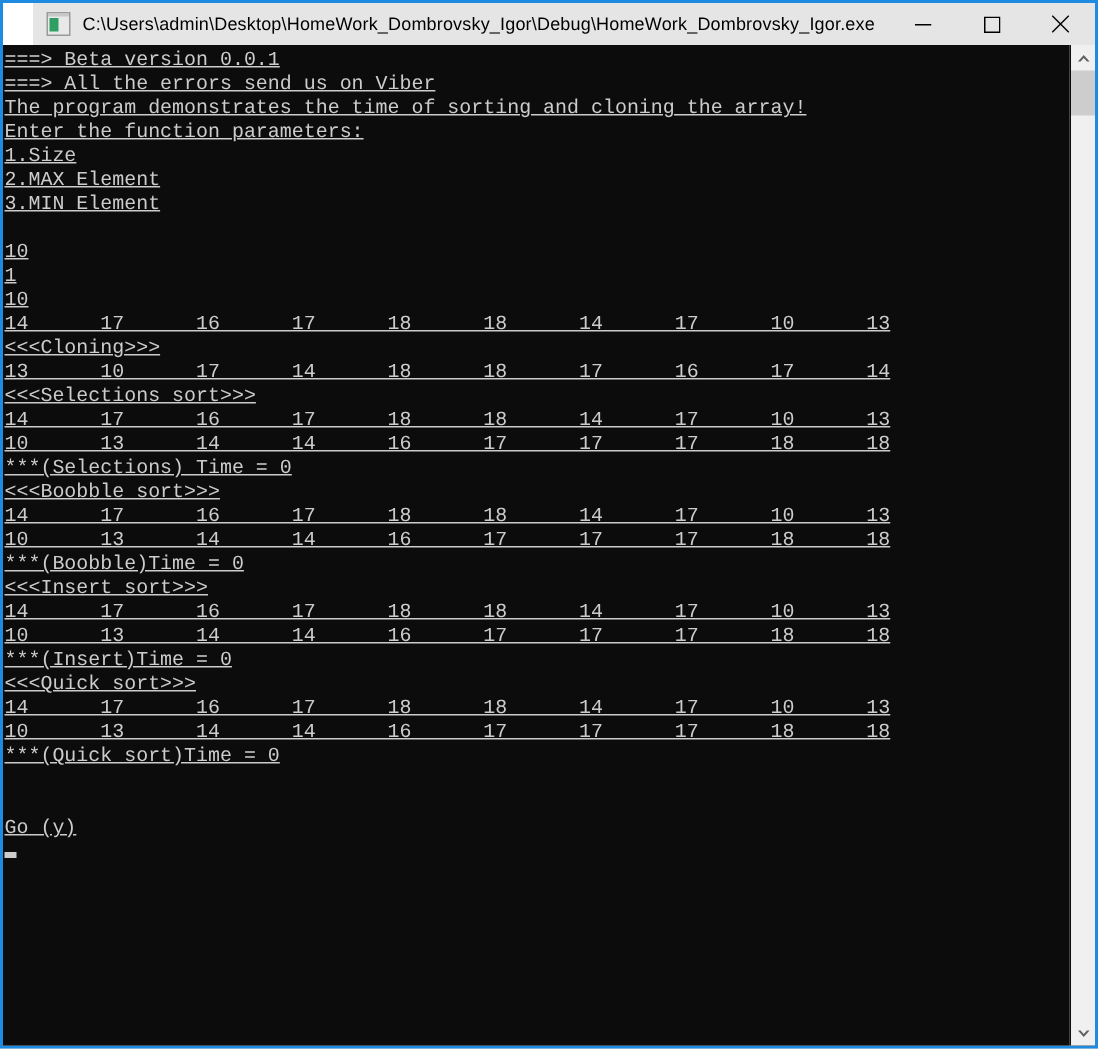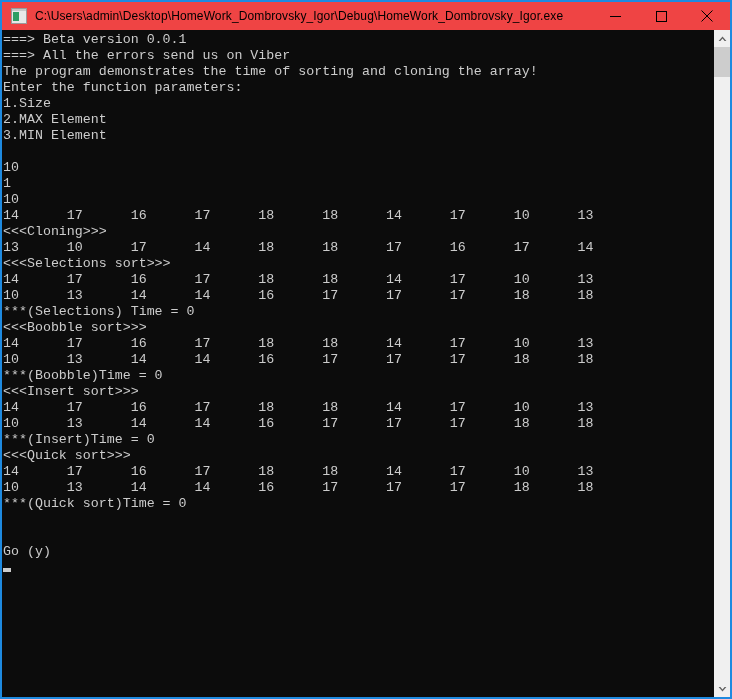--- a/index.html
+++ b/index.html
@@ -25,25 +25,26 @@
     border: 2px solid #1e8ae0;
     background: #ffffff;
     display: flex;
     flex-direction: column;
   }
 
   
   #titlebar {
     height: 20px;
     min-height: 28px;
-    background: #ef4444;
+    background: #e5e5e5;
     display: flex;
     align-items: center;
     position: relative;
     user-select: none;
+    margin-left: 20px;
   }
   #app-icon {
     width: 16px;
     height: 16px;
     margin-left: 9px;
     margin-right: 8px;
     position: relative;
     flex: 0 0 auto;
     background: #e8e8e8;
     border: 1px solid #9a9a9a;
@@ -109,20 +110,21 @@
     font-family: "Liberation Mono", "DejaVu Sans Mono", monospace;
     font-size: 13.3px;
     line-height: 16px;
     white-space: pre;
     padding: 2px 0 0 1px;
     margin: 0;
     tab-size: 8;
     -moz-tab-size: 8;
     overflow: hidden;
     letter-spacing: 0px;
+    text-decoration: underline;
   }
   #cursor {
     display: inline-block;
     width: 8px;
     height: 4px;
     background: #cccccc;
     vertical-align: baseline;
     position: relative;
     top: 1px;
   }

